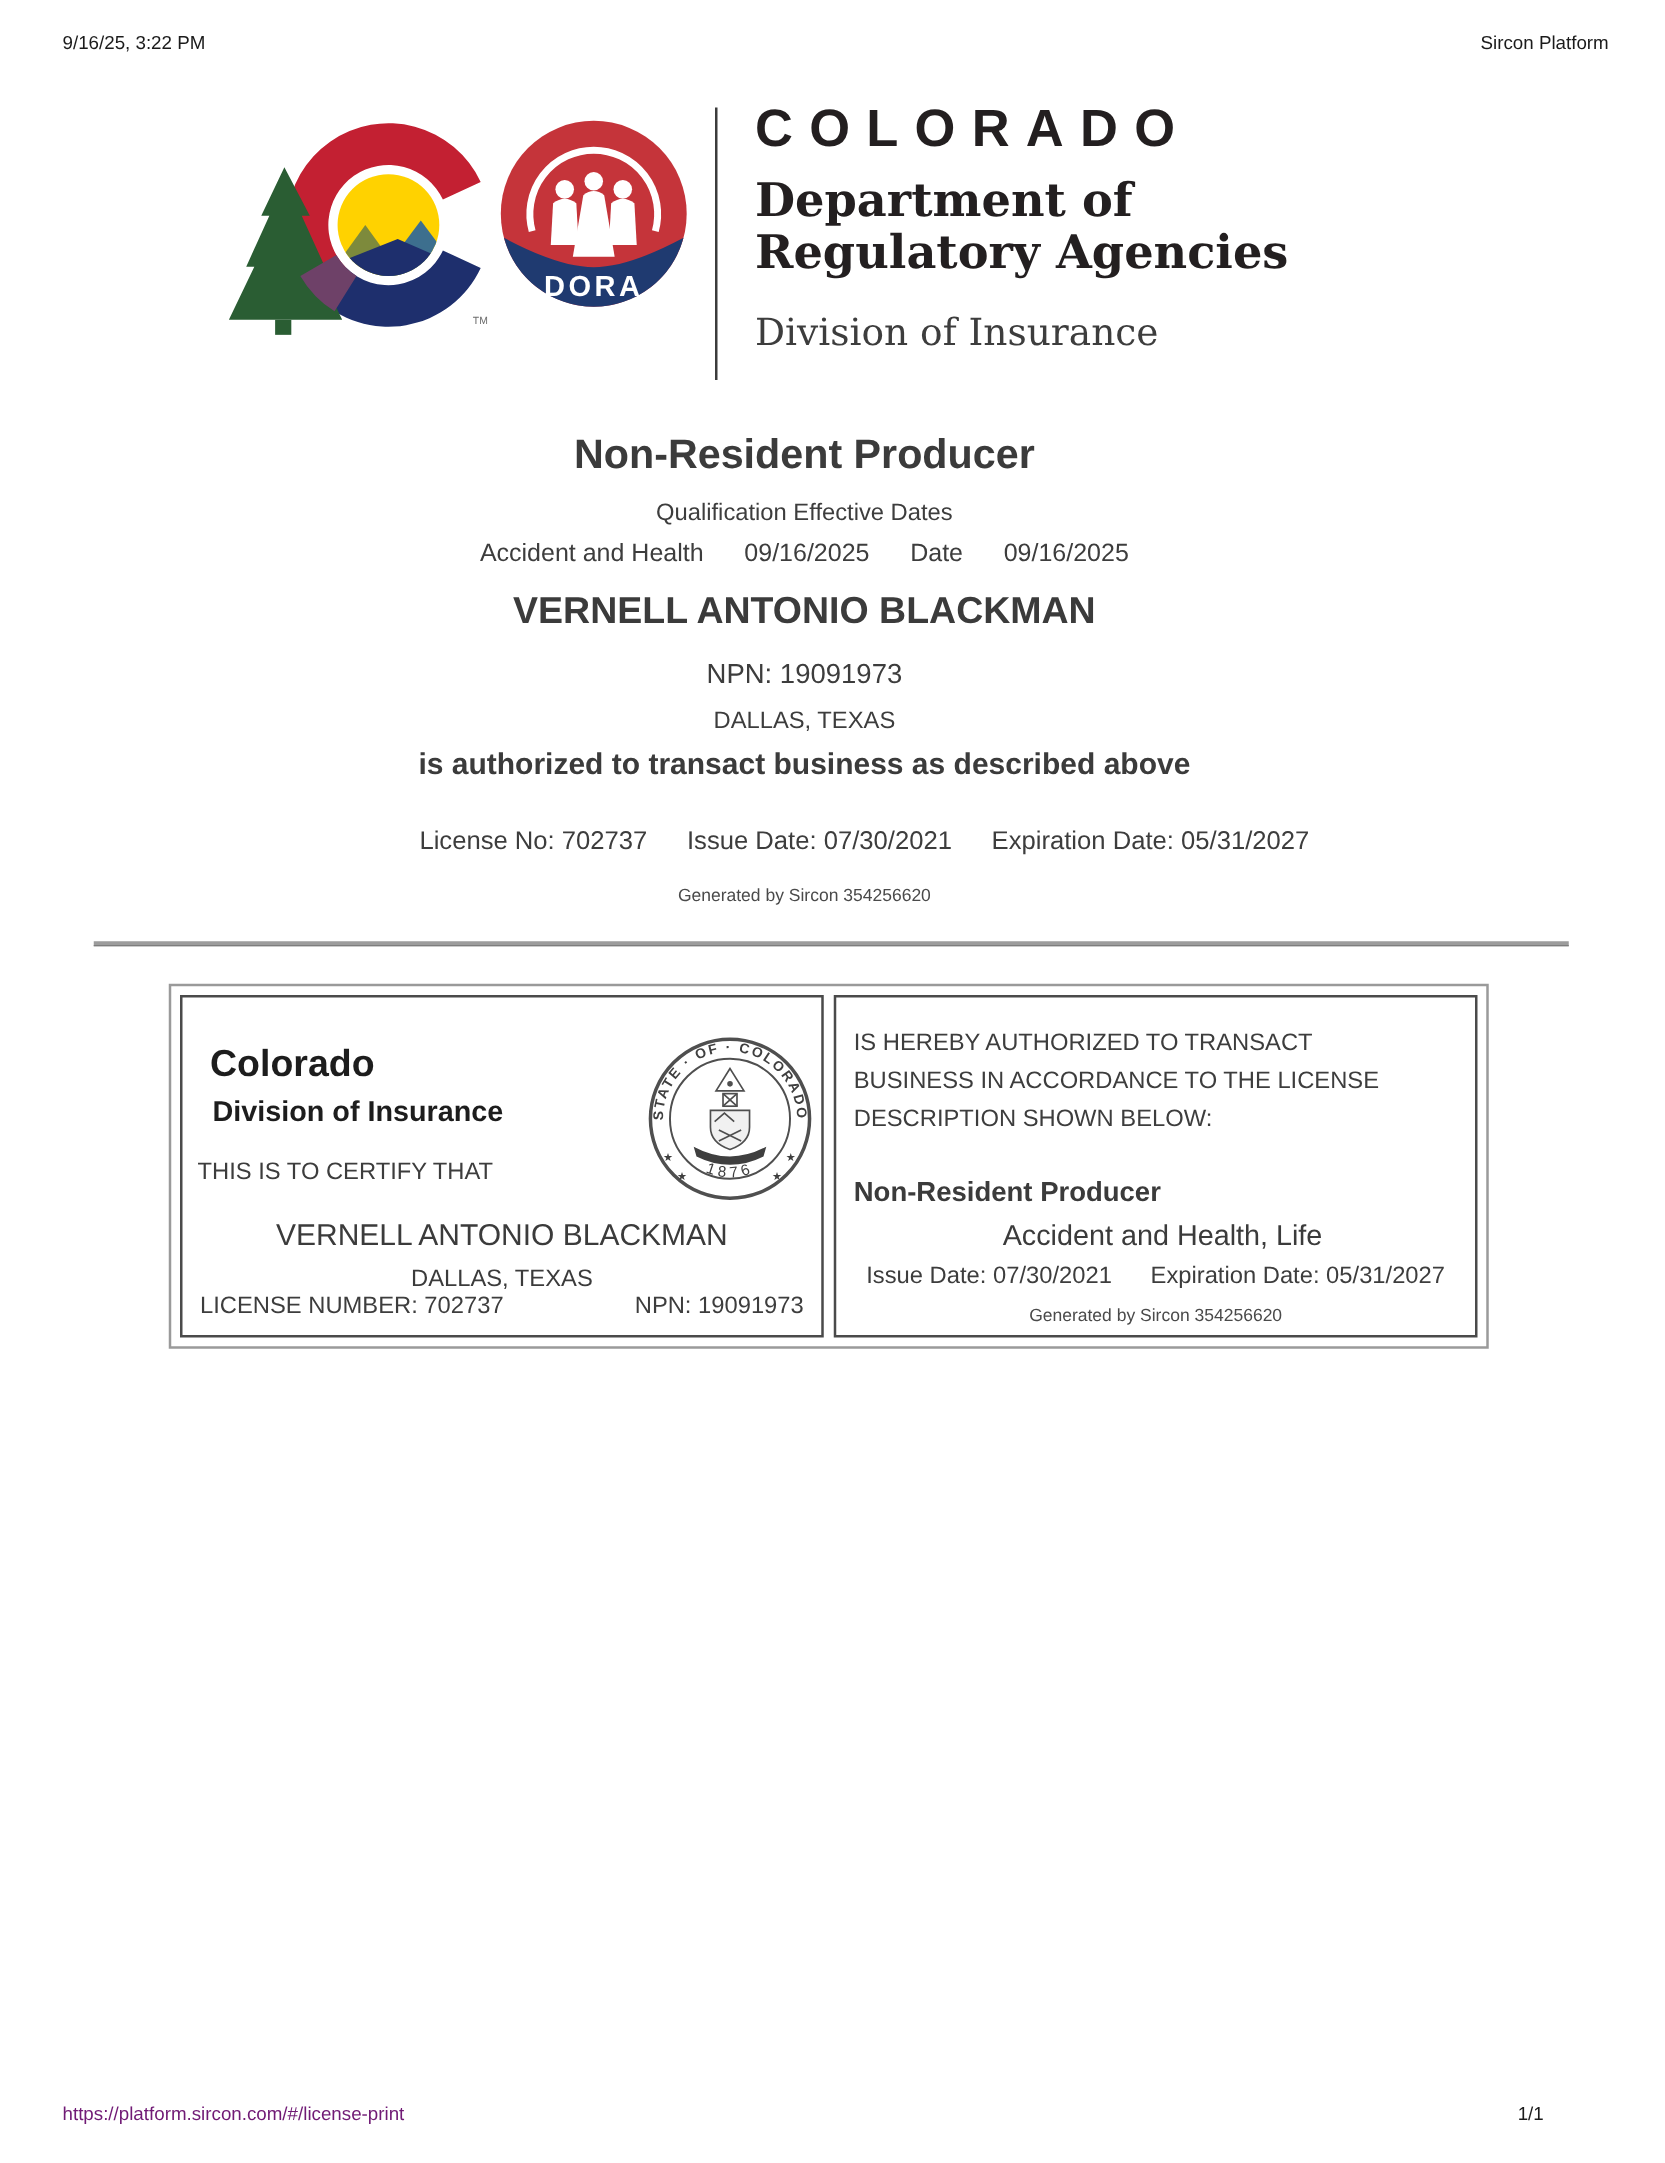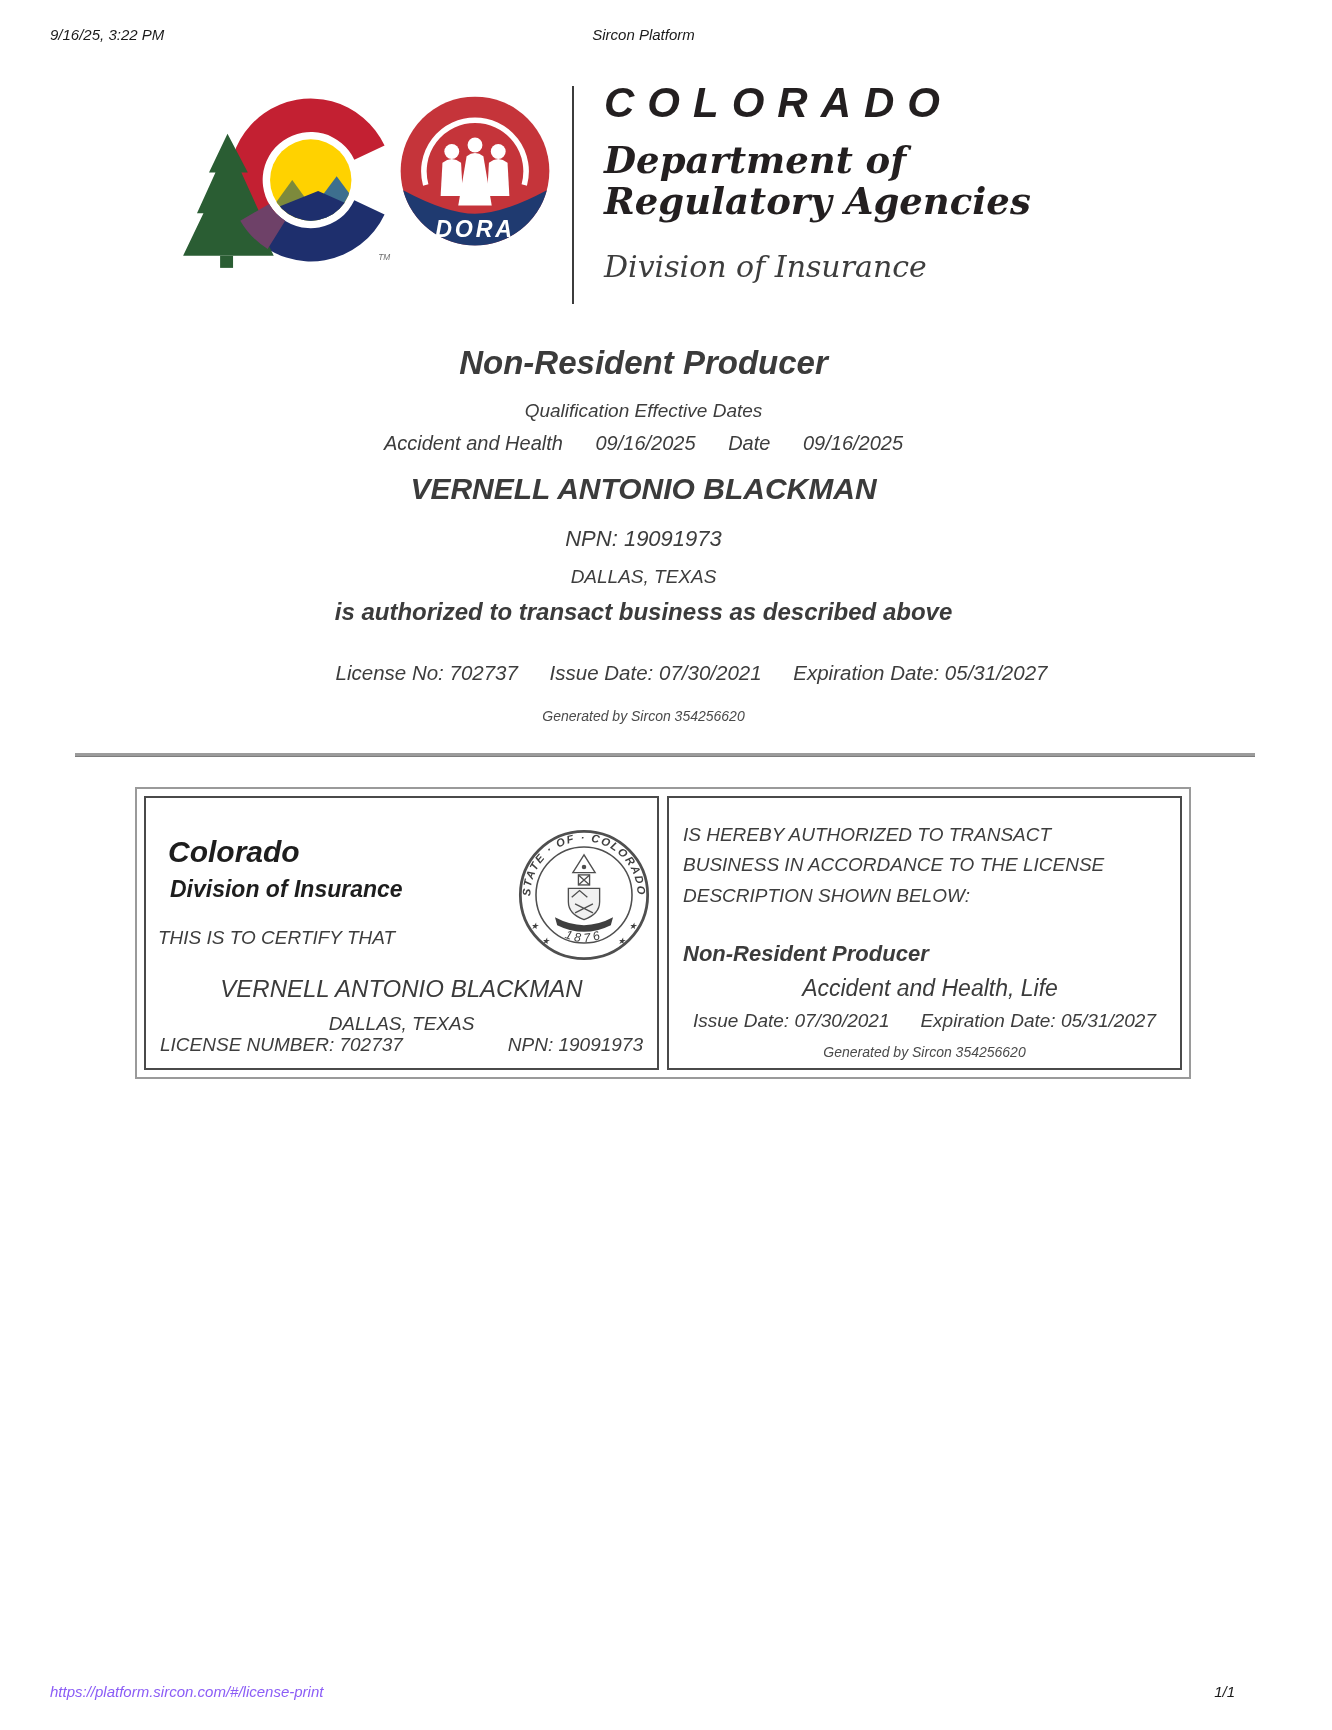--- a/index.html
+++ b/index.html
@@ -1,23 +1,23 @@
 <!DOCTYPE html>
 <html><head>
 <meta charset="utf-8">
 <style>
   html,body{margin:0;padding:0;background:#ffffff;}
   .page{
     position:relative;width:1287px;height:1730px;background:#fff;
-    font-family:"Liberation Sans",sans-serif;color:#3d3d3d;overflow:hidden;font-style:italic;
+    font-family:"Liberation Sans",sans-serif;color:#3d3d3d;overflow:hidden;
   }
   
   .ph-date{position:absolute;top:26px;left:50px;font-size:15px;color:#1b1b1b;}
-  .ph-title{position:absolute;top:26px;left:0;width:100%;text-align:center;font-size:15px;color:#1b1b1b;}
-  .pf-url{position:absolute;bottom:30px;left:50px;font-size:15px;color:#8b5cf6;}
+  .ph-title{position:absolute;top:26px;left:0;width:100%;text-align:right;font-size:15px;color:#1b1b1b;}
+  .pf-url{position:absolute;bottom:30px;left:50px;font-size:15px;color:#701a75;}
   .pf-page{position:absolute;bottom:30px;right:52px;font-size:15px;color:#1b1b1b;}
   
   .logo-row{position:absolute;top:80px;left:172px;display:flex;align-items:flex-start;}
   .co-logo{width:222px;height:200px;flex:0 0 auto;}
   .dora-logo{width:158px;height:158px;flex:0 0 auto;margin-top:12px;margin-left:2px;}
   .vrule{width:2px;height:218px;background:#3c3c3c;margin-left:18px;margin-top:6px;flex:0 0 auto;}
   .agency-text{margin-left:30px;margin-top:2px;}
   .state-word{font-size:42px;font-weight:800;letter-spacing:13px;color:#231f20;line-height:1;}
   .dept{font-family:"DejaVu Serif","Liberation Serif",serif;font-weight:700;font-size:37px;line-height:1.12;color:#231f20;margin-top:16px;}
   .division{font-family:"DejaVu Serif","Liberation Serif",serif;font-weight:400;font-size:30px;color:#3d3d3d;margin-top:26px;}

